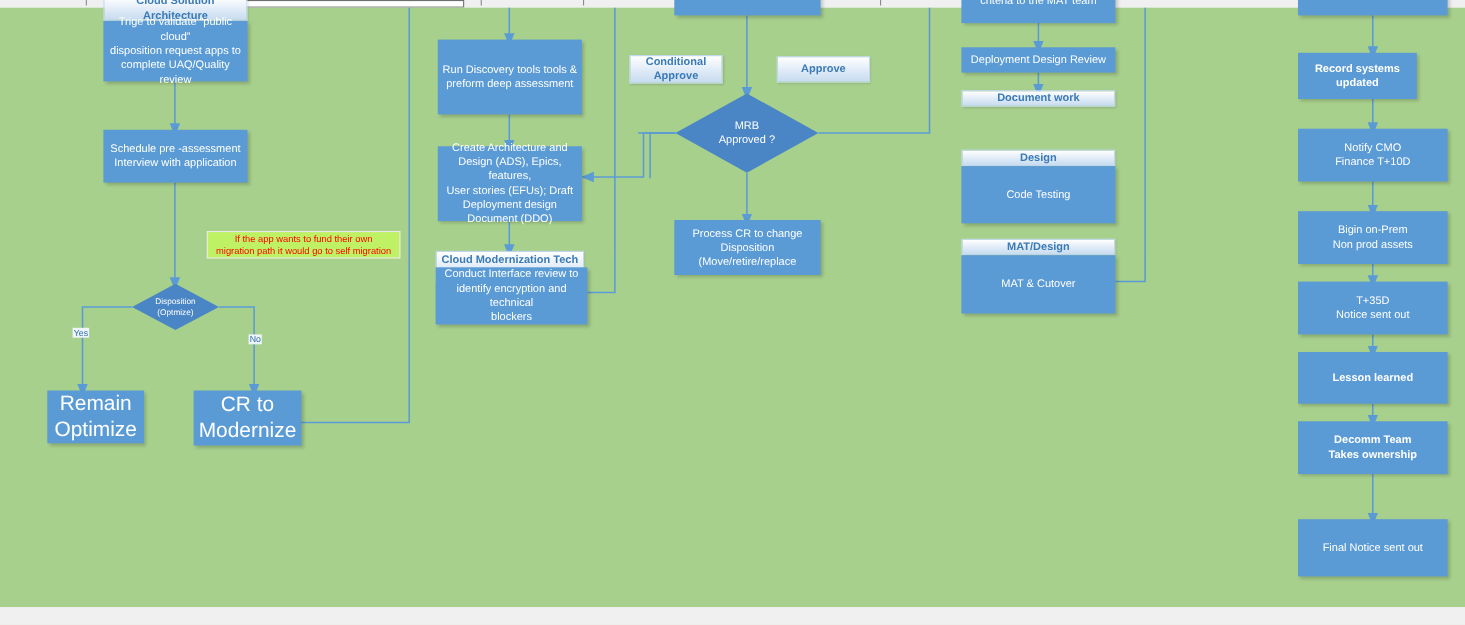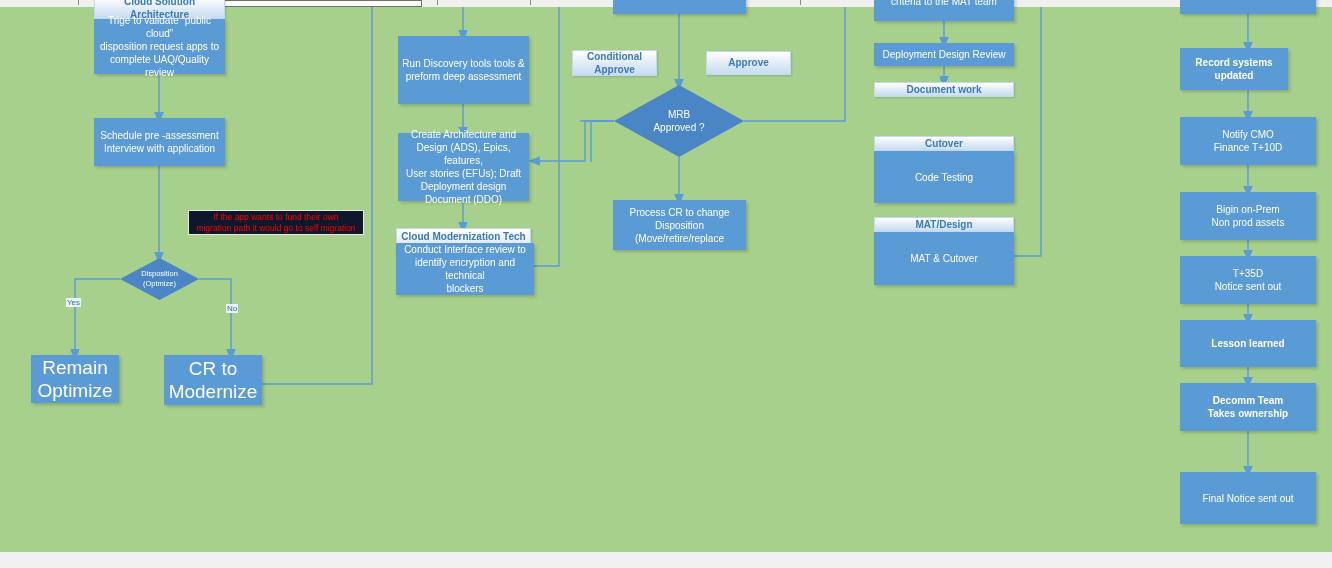--- a/index.html
+++ b/index.html
@@ -34,21 +34,21 @@
 
   .proc{
     background:#5b9bd5;
     color:#ffffff;
     display:flex;align-items:center;justify-content:center;
     text-align:center;
     font-size:10px;line-height:13px;
     box-shadow:2px 2px 3px rgba(0,0,0,0.18);
     padding:2px 4px;
   }
-  .proc.big{font-size:19px;line-height:23px;}
+  .proc.big{font-size:19px;line-height:23px;margin-left:12px;}
 
   
   .banner{
     background:linear-gradient(to bottom,#ffffff 0%,#dfeaf7 55%,#c7dcf0 100%);
     color:#3a7ab5;
     font-weight:bold;
     font-size:10px;line-height:12px;
     display:flex;align-items:center;justify-content:center;
     text-align:center;
     border:1px solid #c3d9ee;
@@ -61,21 +61,21 @@
     display:flex;align-items:center;justify-content:center;
   }
   .diamond svg{position:absolute;left:0;top:0;}
   .diamond .dlabel{
     position:relative;z-index:2;color:#ffffff;text-align:center;
     font-size:10px;line-height:13px;
   }
 
   
   .note{
-    background:#0f172a;
+    background:#bef264;
     color:#ff0000;
     font-size:8.5px;line-height:11px;
     display:flex;align-items:center;justify-content:center;
     text-align:center;
     border:1px solid #e8e8e8;
     padding:1px 2px;
   }
 
   
   .edgelabel{
@@ -237,21 +237,21 @@
   <div class="node proc" style="left:874px;top:36px;width:140px;height:23px;">
     <span>Deployment Design Review</span>
   </div>
 
   <div class="node banner" style="left:874px;top:75px;width:140px;height:15px;">
     <span>Document work</span>
   </div>
 
 
   <div class="node banner" style="left:874px;top:129px;width:140px;height:15px;">
-    <span>Cutover</span>
+    <span>Design</span>
   </div>
 
   <div class="node proc" style="left:874px;top:144px;width:140px;height:52px;">
     <span>Code Testing</span>
   </div>
 
   <div class="node banner" style="left:874px;top:210px;width:140px;height:15px;">
     <span>MAT/Design</span>
   </div>
 

